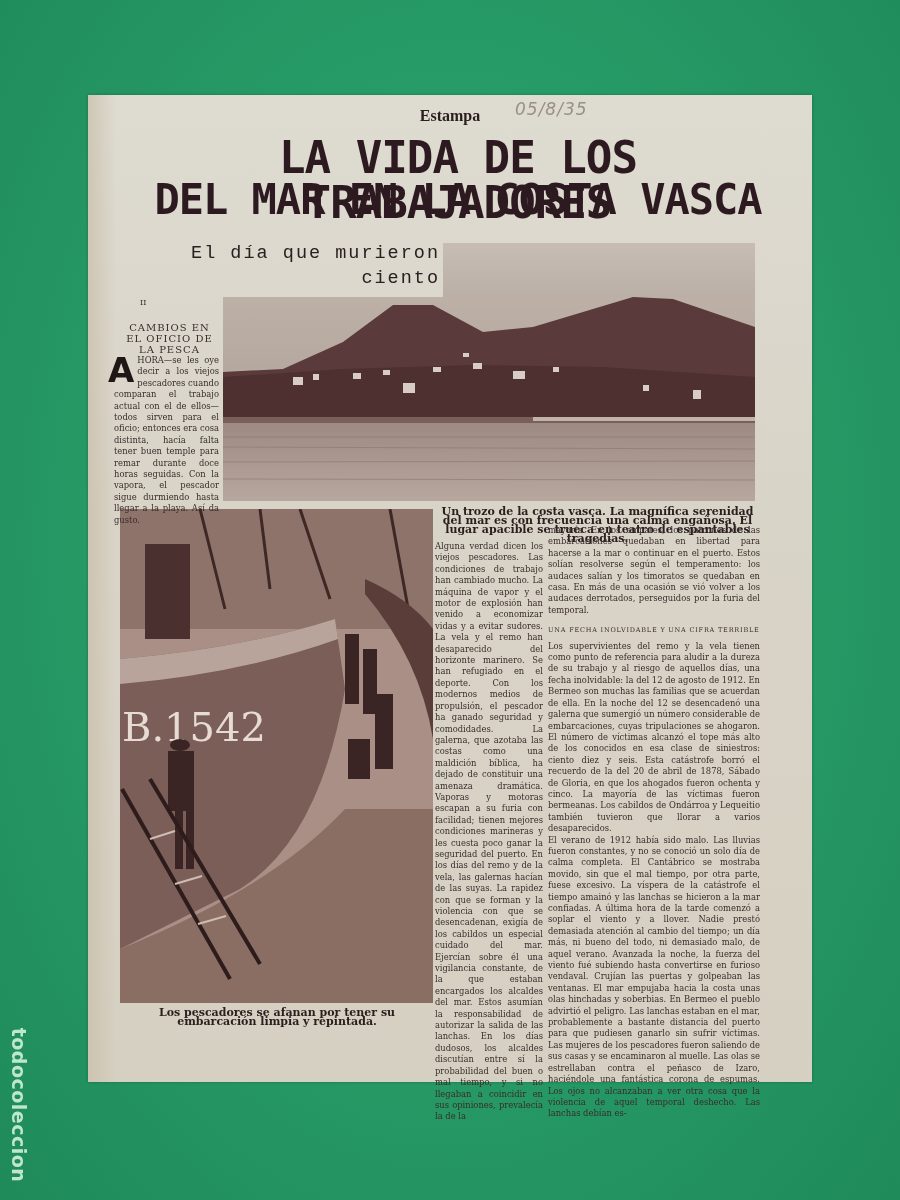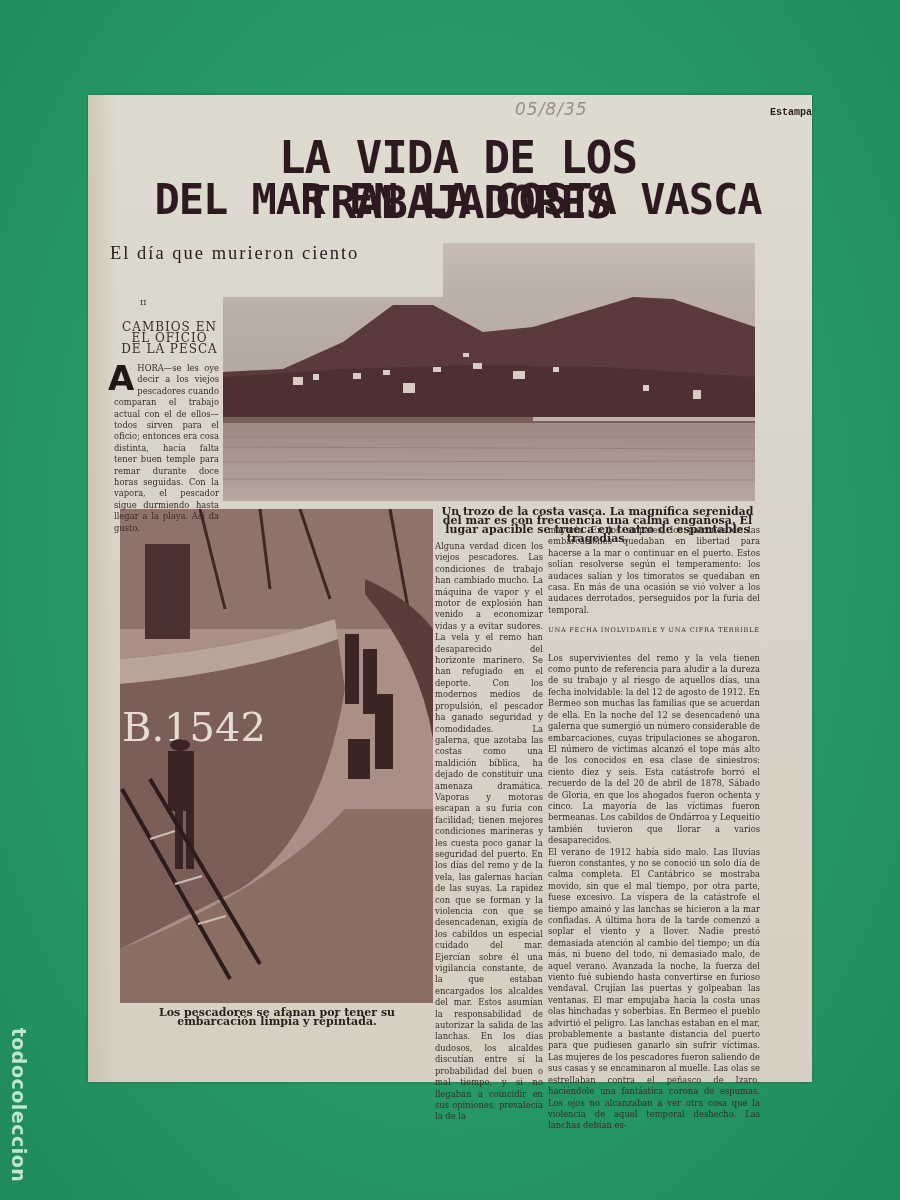--- a/index.html
+++ b/index.html
@@ -20,38 +20,38 @@
   .page {
     position:absolute; left:88px; top:95px; width:724px; height:987px;
     background: linear-gradient(180deg, #dedbd1 0%, #d9d4c8 40%, #d6d0c2 100%);
     box-shadow: 0 0 3px rgba(0,0,0,0.25);
   }
   .page::before {
     content:""; position:absolute; left:0; top:0; bottom:0; width:28px;
     background: linear-gradient(90deg, rgba(200,190,168,0.7), rgba(200,190,168,0));
   }
   .masthead {
-    position:absolute; left:0; right:0; top:12px; text-align:right;
-    font-family:Liberation Mono, monospace; font-weight:bold; font-size:10px; color:#2a1d1d;
+    position:absolute; left:0; right:0; top:12px; text-align:center;
+    font-family:Liberation Serif, serif; font-weight:bold; font-size:16px; color:#2a1d1d;
   }
   .handwritten {
     position:absolute; left:427px; top:4px; font-family:"DejaVu Sans", sans-serif;
     font-style:italic; font-size:17px; color:#9a8f86; letter-spacing:1px;
   }
   .title {
     position:absolute; left:20px; width:700px; text-align:center;
     font-family:"DejaVu Sans Mono", monospace; font-weight:bold; color:#2c1a20;
     letter-spacing:-1px; line-height:1;
   }
   .title.l1 { top:40px; font-size:45px; transform:scaleX(0.98); }
   .title.l2 { top:84px; font-size:42px; }
   .subtitle {
     position:absolute; left:22px; top:146px; width:330px;
-    font-family:Liberation Serif, serif; font-size:18.5px; color:#2a2020;
-    letter-spacing:2px; line-height:25px;
+    font-family:Liberation Mono, monospace; font-size:18.5px; color:#2a2020;
+    letter-spacing:2px; line-height:25px;text-align:right;
   }
   .subtitle .ln2 { display:block; padding-left:30px; }
   .roman {
     position:absolute; left:52px; top:203px; font-size:8px; color:#3a2e2e;
   }
   .photo {
     position:absolute; overflow:hidden;
   }
   .photo-top { left:135px; top:202px; width:532px; height:204px; }
   .photo-top-sky { left:355px; top:148px; width:312px; height:60px;
@@ -62,28 +62,28 @@
     font-size:11px; color:#2a1e1e; text-align:center; line-height:9px;
   }
   .caption.top { left:347px; top:412px; width:325px; }
   .caption.boat { left:30px; top:913px; width:318px; }
   .col {
     position:absolute; font-family:"DejaVu Serif", serif; font-size:8.4px;
     line-height:11.4px; color:#3a2c2c; text-align:justify;
   }
   .col p { margin:0; text-indent:0; }
   .sidecol { left:26px; top:227px; width:105px; }
-  .sidecol .subhead { font-size:12px; letter-spacing:1px; text-align:center; margin-bottom:8px; padding-left:6px; line-height:11px;}
+  .sidecol .subhead { font-size:10px; letter-spacing:1px; text-align:center; margin-bottom:0; padding-left:6px; line-height:11px;}
   .dropcap {
     float:left; font-family:"DejaVu Sans", sans-serif; font-weight:bold;
     font-size:34px; line-height:30px; margin:0 3px -2px -6px; color:#1f1616;
   }
   .col2 { left:347px; top:446px; width:108px; }
   .col3 { left:460px; top:430px; width:212px; }
-  .col3 .subhead { font-size:6.5px; letter-spacing:0.8px; text-align:center; margin:9px 0 16px; }
+  .col3 .subhead { font-size:6.5px; letter-spacing:0.8px; text-align:left; margin:9px 0 4px; }
   .col3 p + p { text-indent:0; }
 </style>
 </head>
 <body>
 
 <div class="watermark">
   <span>todocoleccion</span>
 </div>
 
 <div class="page">

